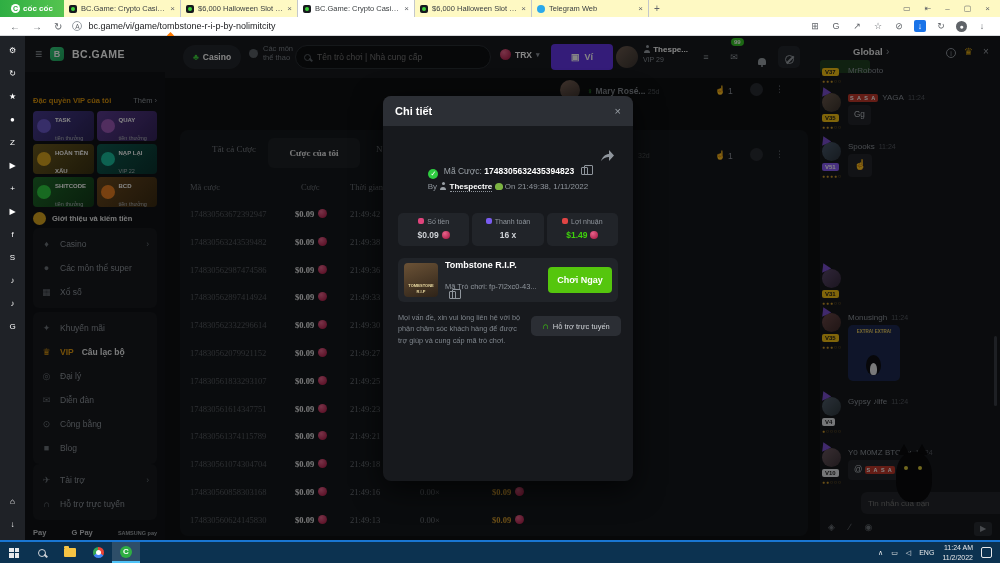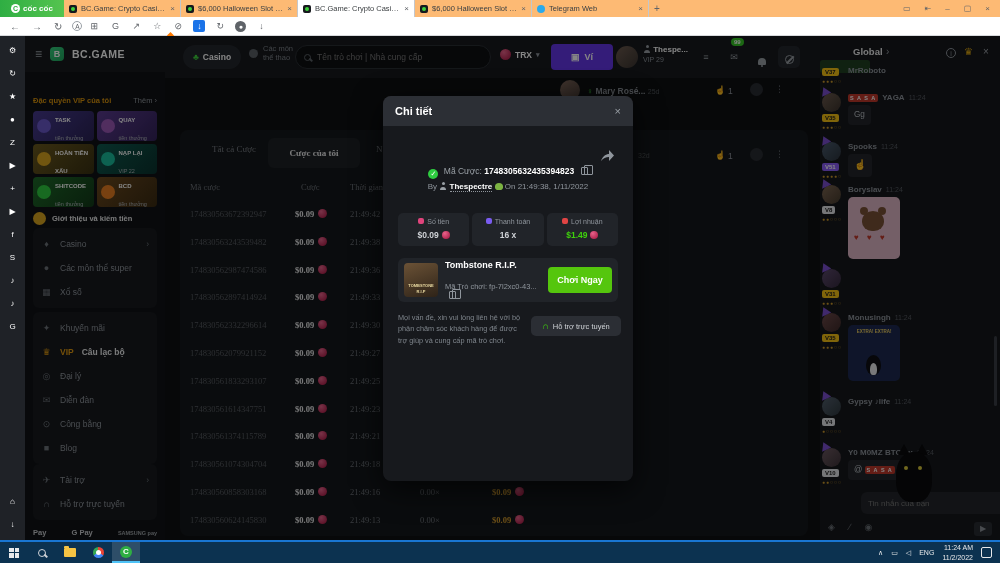--- a/index.html
+++ b/index.html
@@ -1,21 +1,21 @@
 <!DOCTYPE html>
 <html><head>
 <meta charset="utf-8">
 <style>
   * { margin:0; padding:0; box-sizing:border-box; }
   html,body { background:#000; }
   body { font-family:"Liberation Sans", sans-serif; }
   .screen { position:relative; width:1000px; height:563px; overflow:hidden; background:#101214; }
 
   
-  .tabbar { position:absolute; left:0; top:0; width:1000px; height:17px; background:#fdba74; display:flex; align-items:stretch; }
+  .tabbar { position:absolute; left:0; top:0; width:1000px; height:17px; background:#fef9c3; display:flex; align-items:stretch; }
   .brand { width:64px; background:linear-gradient(90deg,#2fae43,#55c44f); color:#fff; font-size:8px; font-weight:bold; display:flex; align-items:center; justify-content:center; gap:3px; }
   .brand .blogo { width:9px; height:9px; border-radius:50%; background:#fff; color:#2fae43; font-size:7px; line-height:9px; text-align:center; font-weight:bold; }
   .tabs { display:flex; }
   .tab { width:117px; display:flex; align-items:center; gap:4px; padding:0 5px; font-size:7.5px; color:#3c4043; border-right:1px solid #c3c7cc; }
   .tab.active { background:#fff; }
   .tab .t { flex:1; white-space:nowrap; overflow:hidden; text-overflow:ellipsis; }
   .tab .x { color:#5f6368; font-size:8px; }
   .fav { width:8px; height:8px; flex:0 0 8px; border-radius:2px; position:relative; }
   .fav.bcgame { background:#16181d; }
   .fav.bcgame::after { content:''; position:absolute; left:2px; top:2px; width:4px; height:4px; border-radius:50%; background:#3ed13c; }
@@ -155,21 +155,21 @@
   .cav::before { content:''; position:absolute; top:-6px; left:-2px; border-left:5px solid transparent; border-right:5px solid transparent; border-bottom:8px solid #7b4fd0; transform:rotate(-25deg); }
   .a1{background:linear-gradient(135deg,#6d5b4f,#3b332c);} .a2{background:linear-gradient(135deg,#4a5a6d,#2b343d);}
   .a3{background:linear-gradient(135deg,#7d6652,#463a2e);} .a4{background:linear-gradient(135deg,#5d4a6d,#34293d);}
   .a5{background:linear-gradient(135deg,#6d4a4a,#3d2929);} .a6{background:linear-gradient(135deg,#52606d,#2e363d);}
   .a7{background:linear-gradient(135deg,#6d5a62,#3d3237);}
   .vb { font-size:6px; font-weight:bold; border-radius:2px; padding:1px 3px; }
   .v-yellow { background:#f5c115; color:#1a1a1a; } .v-purple { background:#8b5cf6; color:#fff; } .v-grey { background:#e3e5e8; color:#1a1a1a; }
   .dots { font-size:5px; color:#c9972b; letter-spacing:1px; }
   .colR { flex:1; }
   .nrow { display:flex; align-items:center; gap:4px; font-size:8px; }
-  .nm { color:#8d939a; font-weight:bold; white-space:nowrap; }
+  .nm { color:#8d939a; font-weight:normal; white-space:nowrap; }
   .tm { color:#565b61; font-size:7px; }
   .badges { background:#c0392b; color:#fff; font-size:5.5px; font-weight:bold; border-radius:2px; padding:1px 2px; letter-spacing:1px; }
   .bub { display:inline-block; background:#23262b; border-radius:4px; padding:4px 6px; margin-top:3px; font-size:8.2px; color:#b9bec4; line-height:1.45; max-width:150px; }
   .bub.hand { color:#e7b94c; font-size:10px; }
   .mention { color:#3ec13c; font-weight:bold; }
   .at { color:#b9bec4; }
   .sticker { margin-top:3px; border-radius:5px; position:relative; overflow:hidden; }
   .st-bear { width:52px; height:62px; background:#dfb6c6; }
   .st-bear .bhead { position:absolute; left:14px; top:14px; width:22px; height:20px; border-radius:50% 50% 45% 45%; background:#7a5236; }
   .st-bear .bhead::before,.st-bear .bhead::after { content:''; position:absolute; top:-4px; width:8px; height:8px; border-radius:50%; background:#7a5236; }
@@ -295,20 +295,21 @@
     </div>
   </div>
 
   <div class="toolbar">
     <div class="navbtns">
       <span>←</span>
       <span>→</span>
       <span>↻</span>
     </div>
     <span class="sitechip">A</span>
+    <input class="url" readonly="" value="bc.game/vi/game/tombstone-r-i-p-by-nolimitcity" style="">
     <div class="tbicons">
 
         <span class="ti save">⊞</span>
 
         <span class="ti translate">G</span>
 
         <span class="ti share">↗</span>
 
         <span class="ti bookmark-star">☆</span>
 
@@ -703,37 +704,20 @@
           </div>
         <div class="colR">
           <div class="nrow">
               <span class="nm">Spooks</span>
             <span class="tm">11:24</span>
             </div>
           <div class="bub hand">☝</div>
         </div>
       </div>
 
-      <div class="cmsg" style="top:149px;">
-        <div class="colL">
-            <span class="cav a3"></span>
-          <span class="vb v-grey">V8</span>
-          <span class="dots">●●○○○</span>
-          </div>
-        <div class="colR">
-          <div class="nrow">
-              <span class="nm">Boryslav</span>
-            <span class="tm">11:24</span>
-            </div>
-          <div class="sticker st-bear">
-            <span class="bhead"></span>
-            <span class="hearts">♥ ♥ ♥</span>
-          </div>
-        </div>
-      </div>
 
       <div class="cmsg" style="top:233px;">
         <div class="colL">
             <span class="cav a4"></span>
           <span class="vb v-yellow">V31</span>
           <span class="dots">●●●○○</span>
           </div>
       </div>
 
       <div class="cmsg" style="top:277px;">

